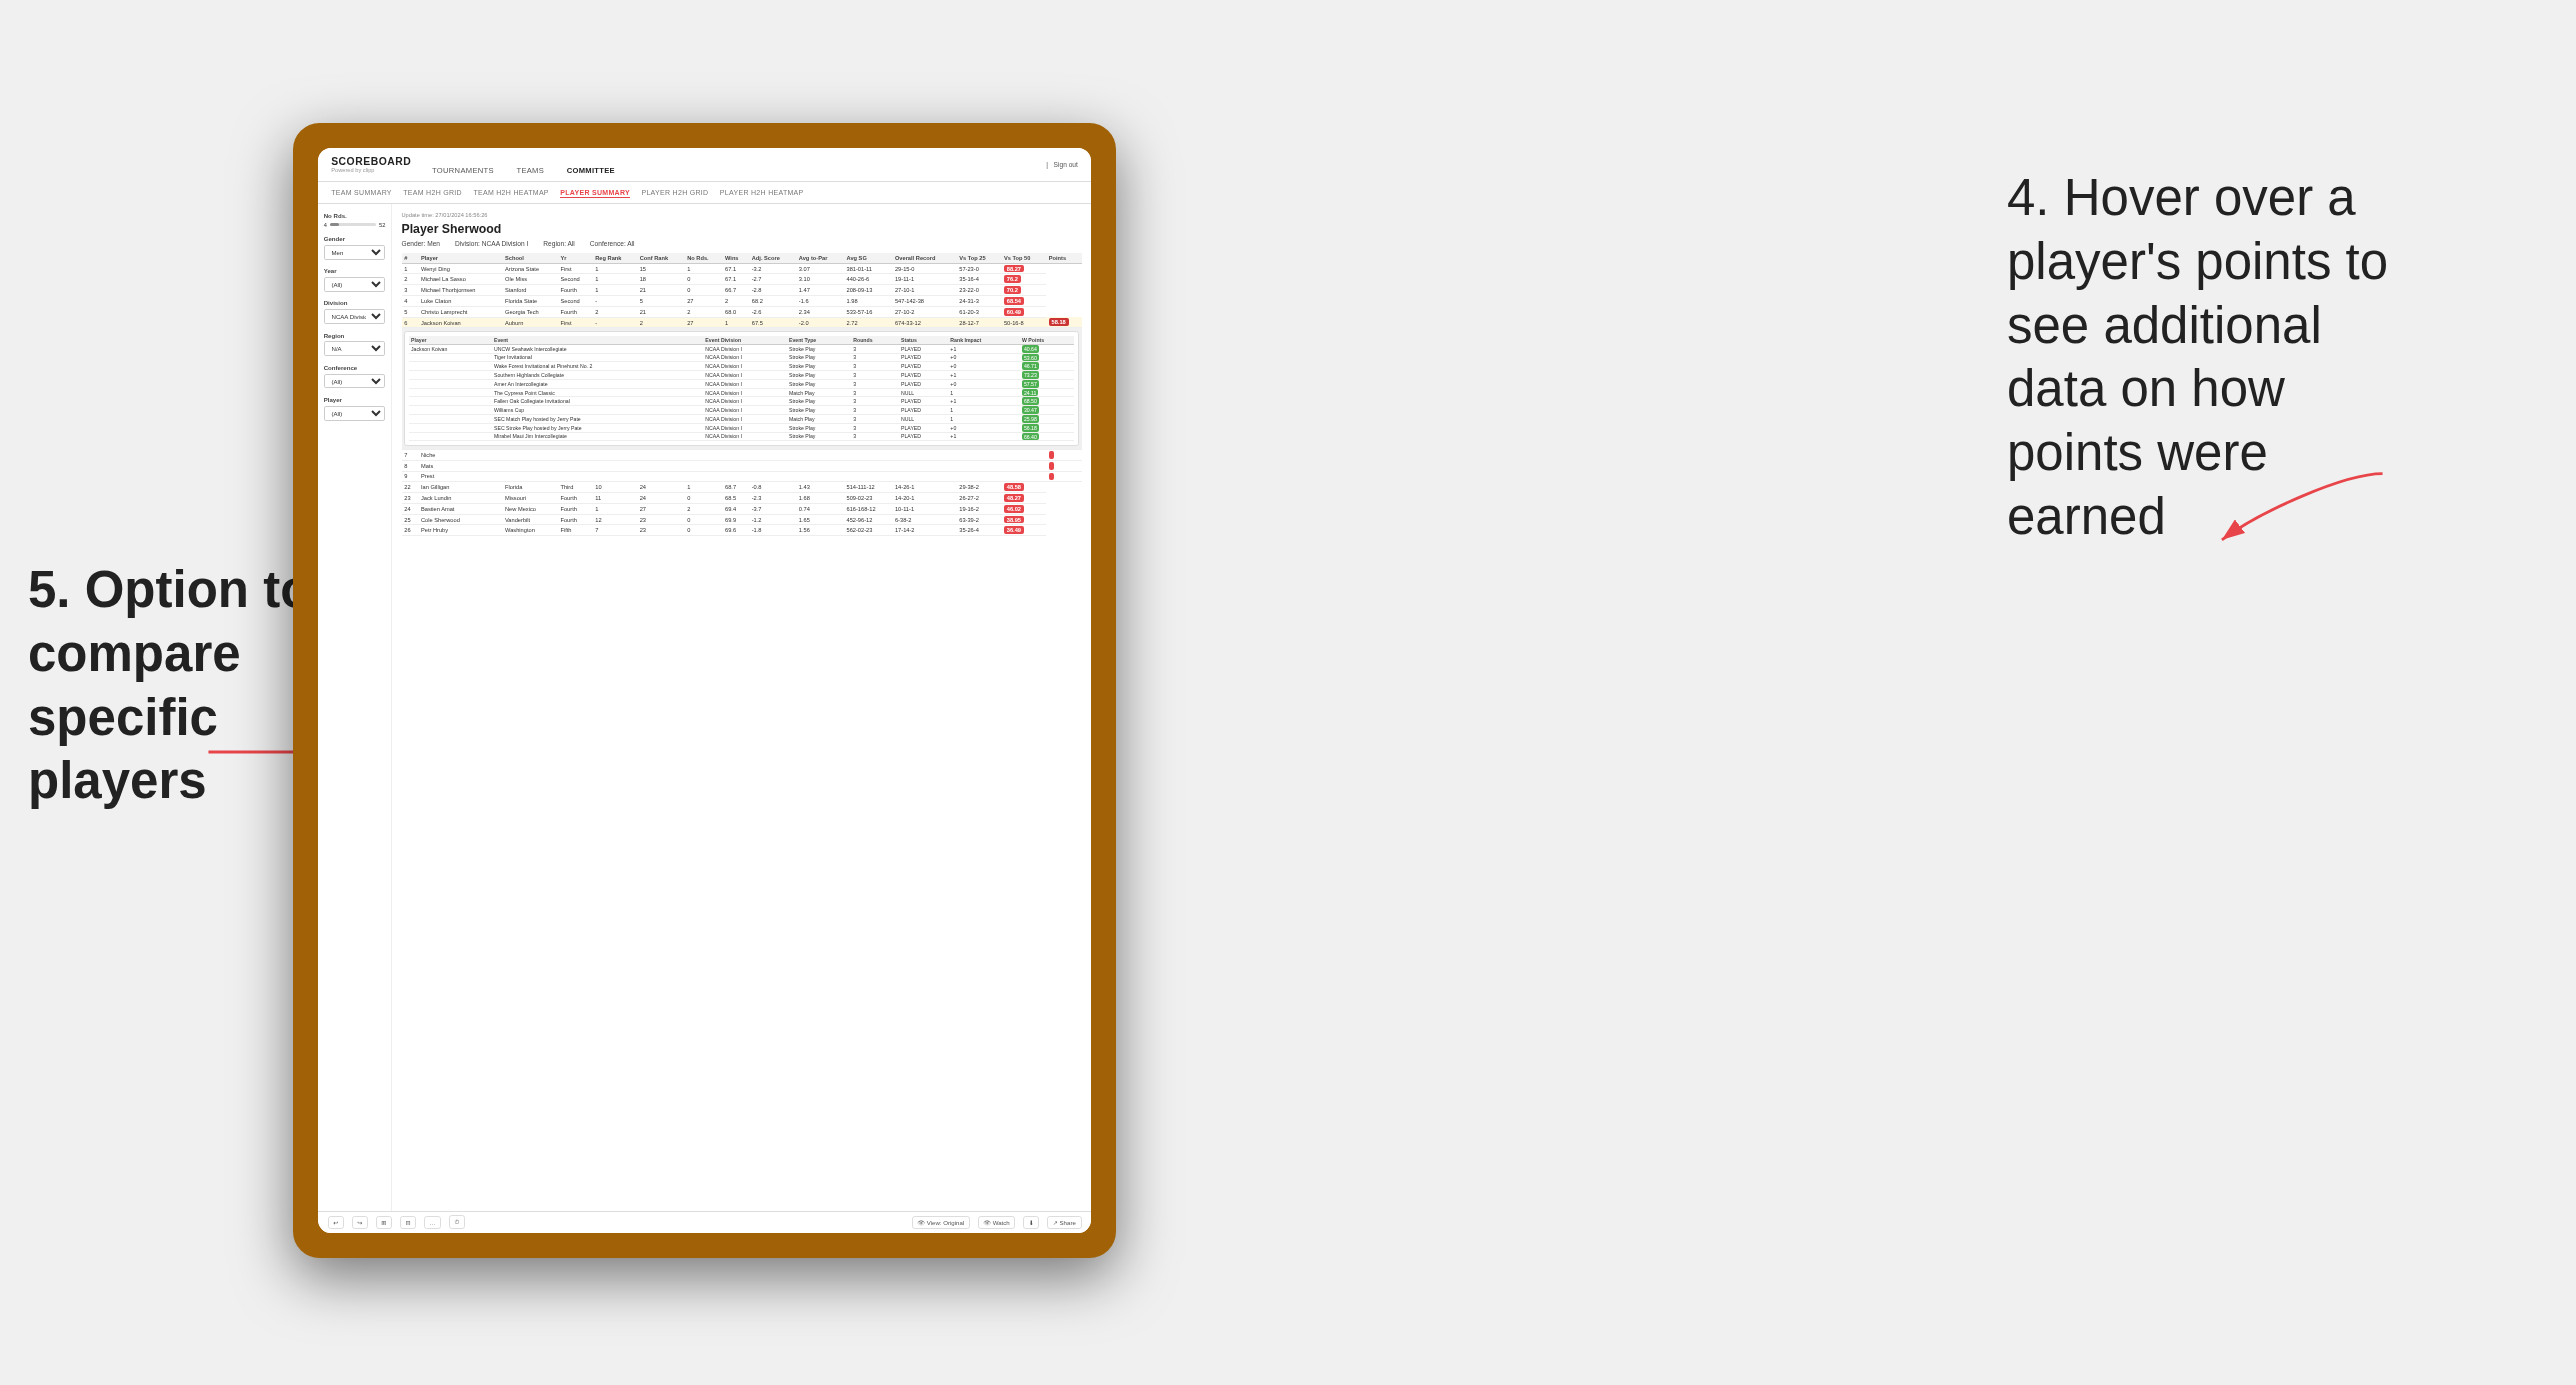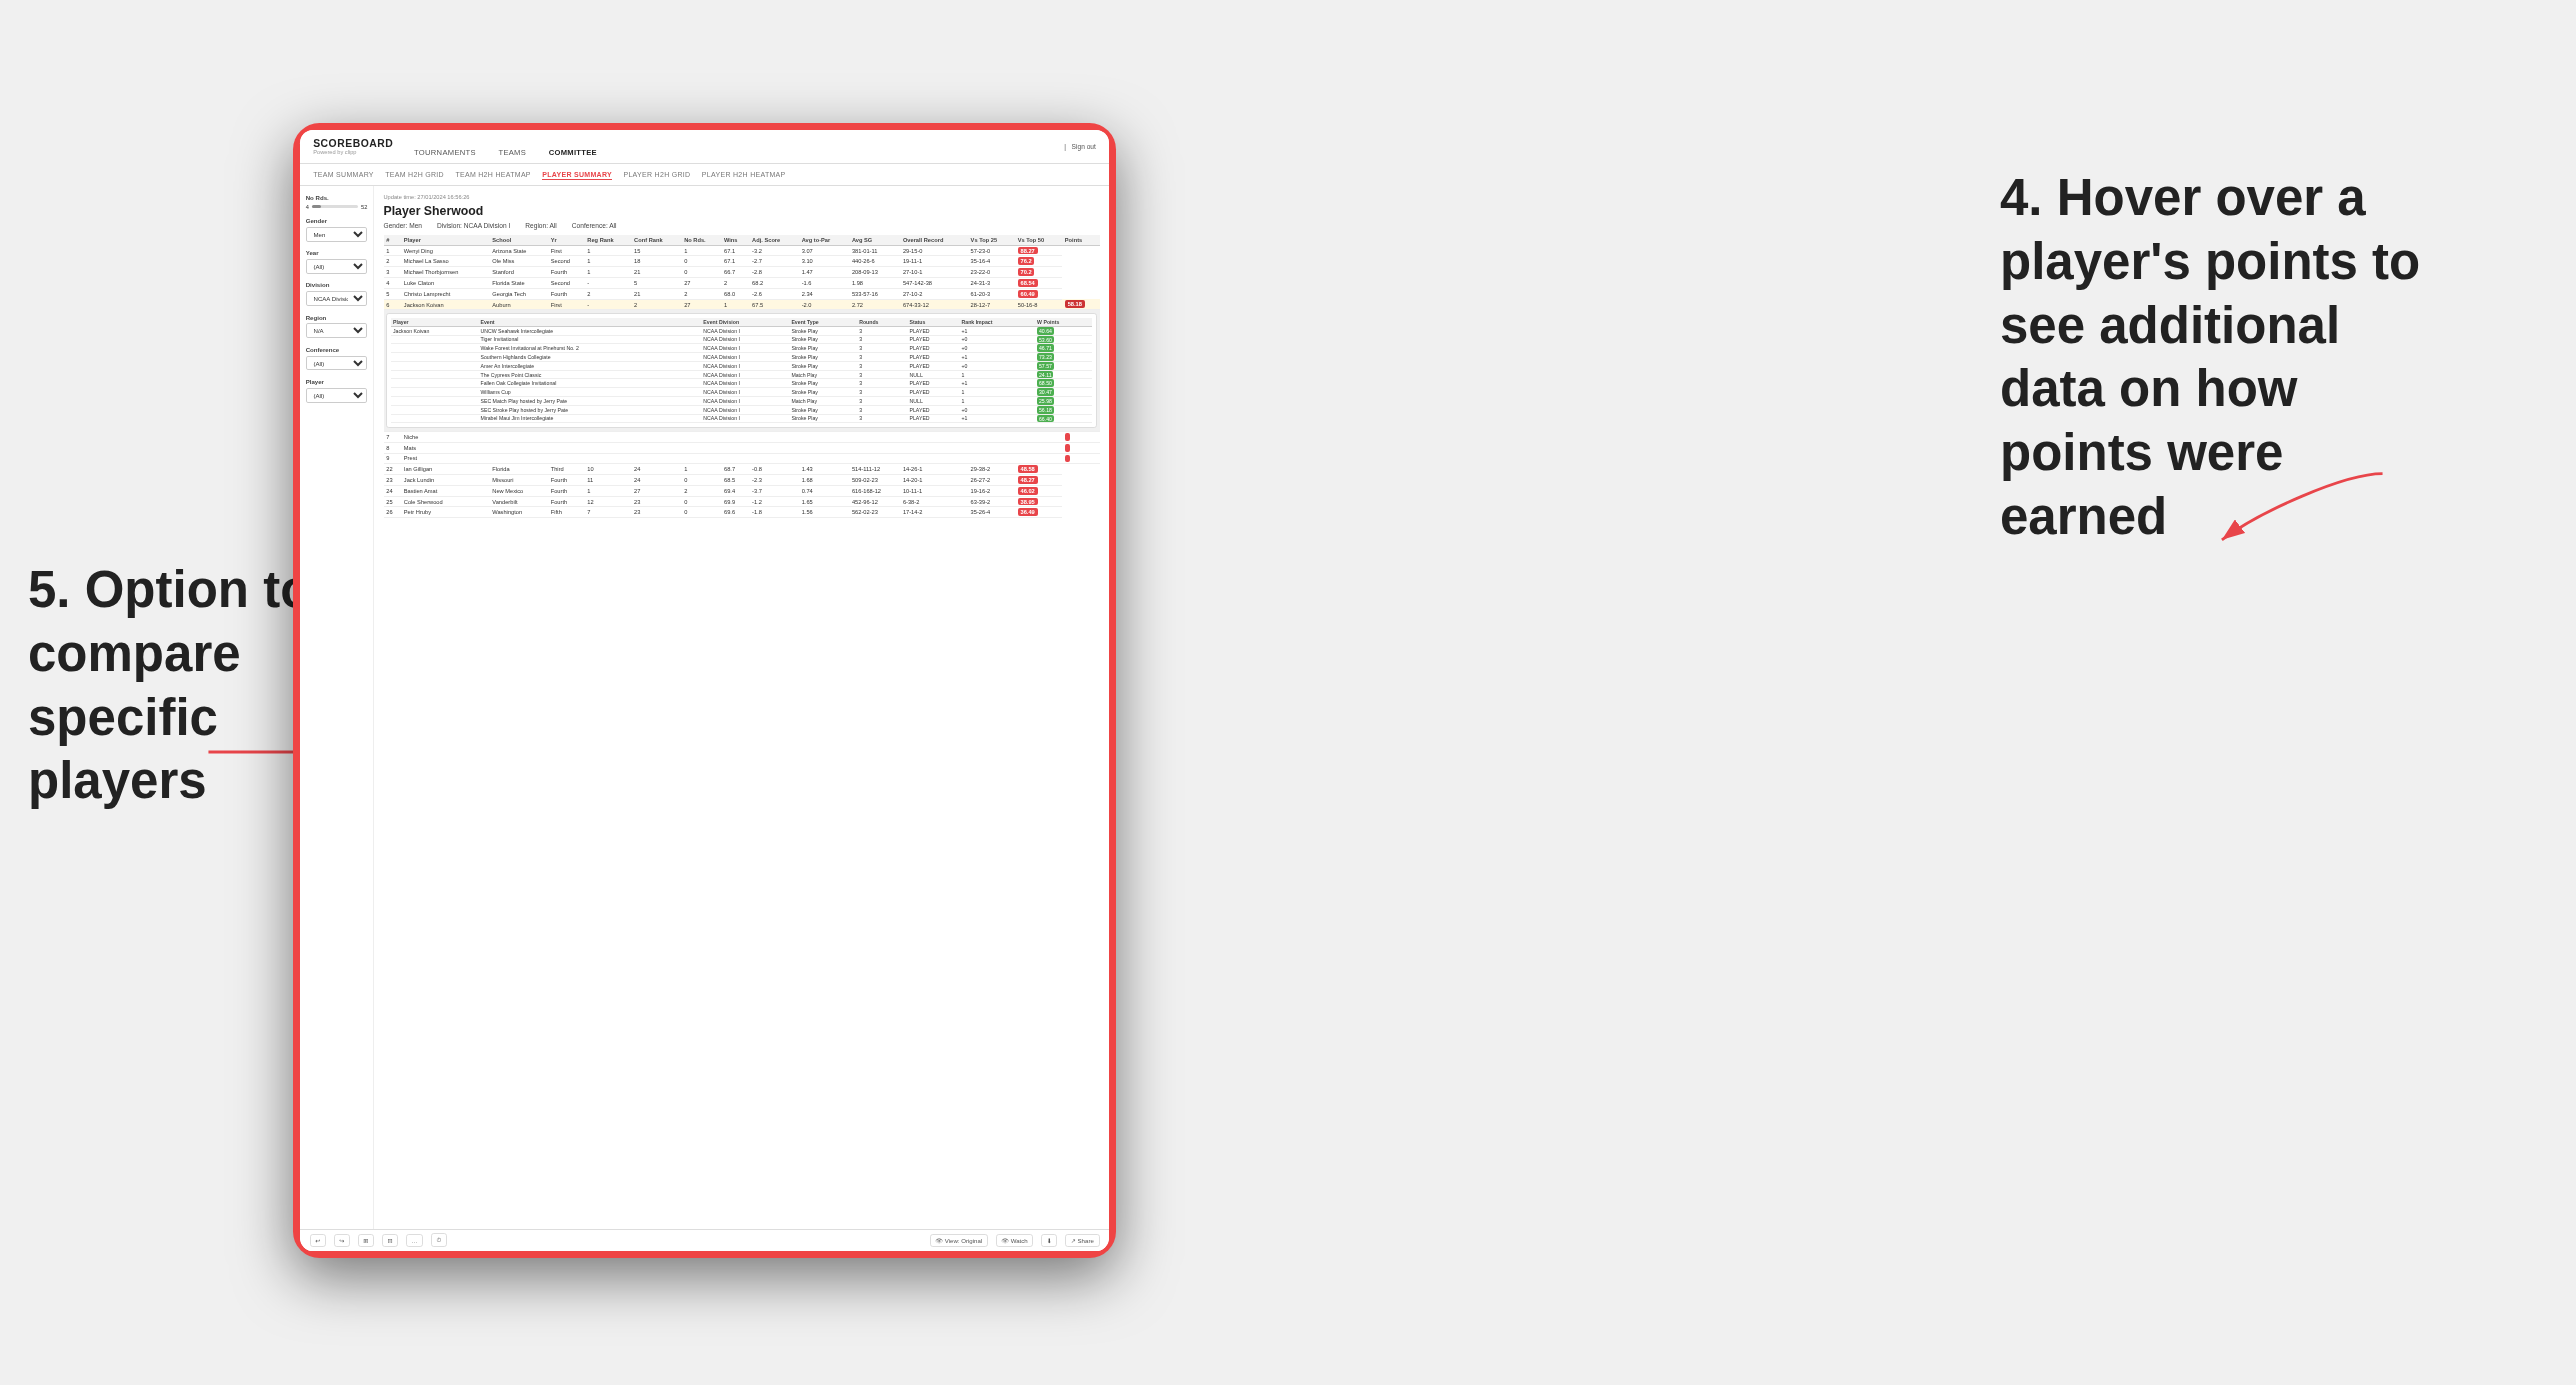--- a/index.html
+++ b/index.html
@@ -12,24 +12,24 @@
       position: relative;
     }
 
     
     .tablet-frame {
       position: absolute;
       left: 293px;
       top: 123px;
       width: 823px;
       height: 1135px;
-      background: #ef4444;
+      background: #a16207;
       border-radius: 26.5px;
       box-shadow: 0 19px 57px rgba(0,0,0,0.5);
-      padding: 7px;
+      padding: 25px;
     }
 
     .tablet-screen {
       width: 100%;
       height: 100%;
       background: #fff;
       border-radius: 13.2px;
       overflow: hidden;
       display: flex;
       flex-direction: column;
@@ -309,23 +309,23 @@
 
     
     .annotation {
       position: absolute;
       font-family: Arial, sans-serif;
       color: #222;
     }
 
     .annotation-4 {
       top: 166px;
-      right: 150px;
+      right: 143px;
       font-size: 51px;
-      font-weight: bold;
+      font-weight: normal;
       line-height: 1.25;
       max-width: 426px;
     }
 
     .annotation-5 {
       top: 558px;
       left: 28px;
       font-size: 51px;
       font-weight: bold;
       line-height: 1.25;

